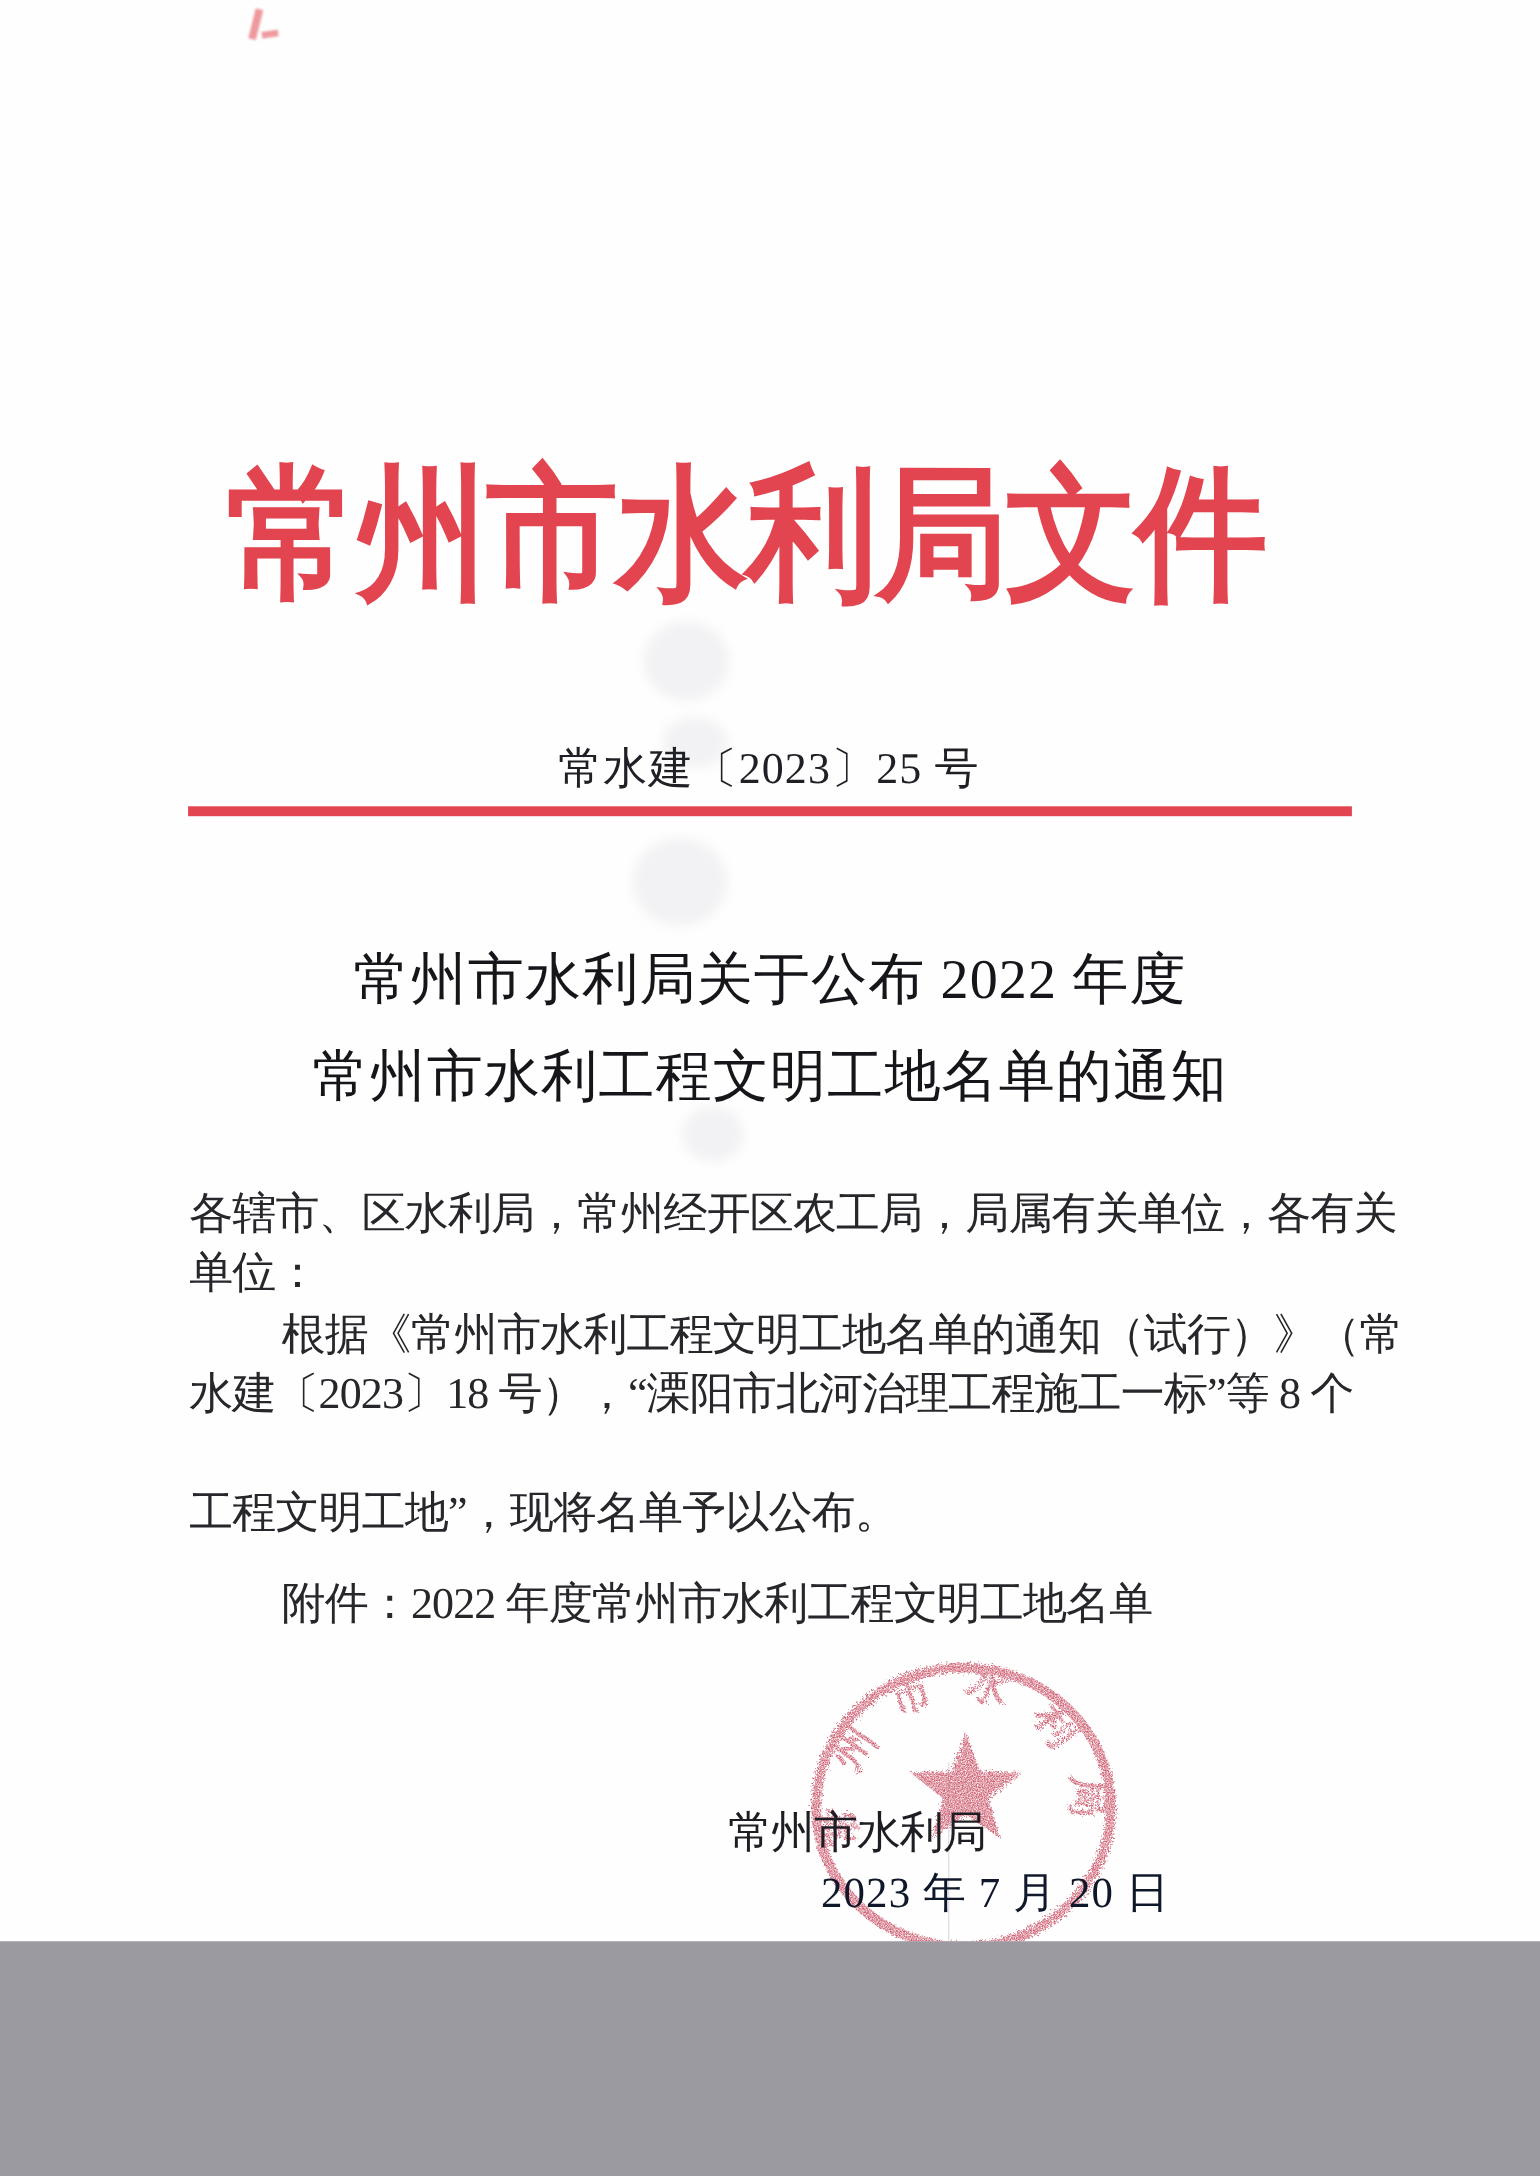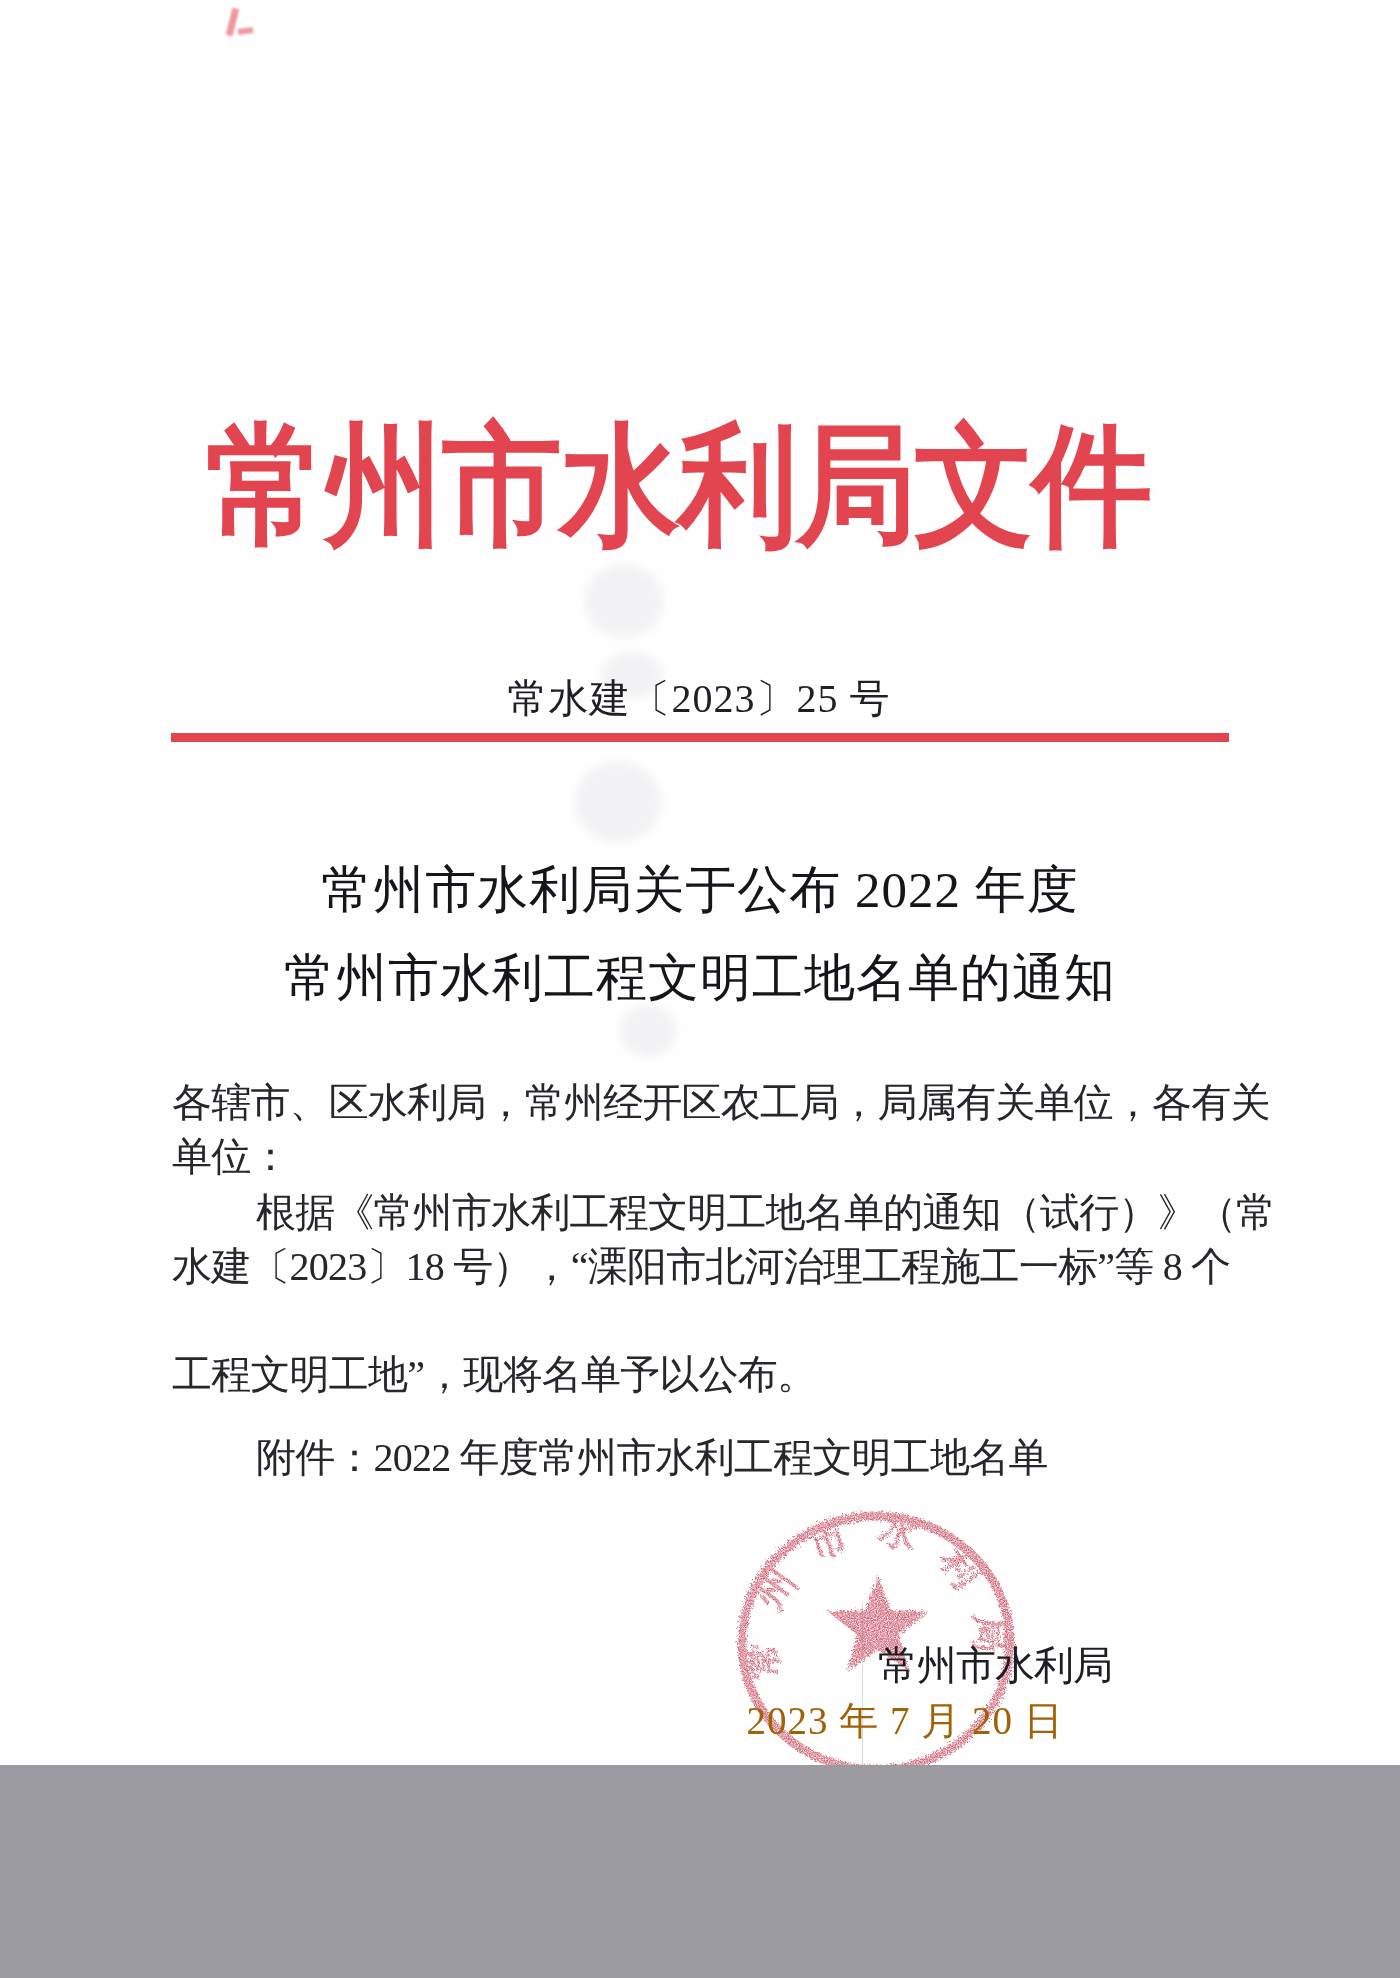--- a/index.html
+++ b/index.html
@@ -55,26 +55,26 @@
   .bline{
     position:absolute;left:172px;width:1120px;
     font-size:40px;color:var(--ink);
     letter-spacing:-0.8px;
     white-space:nowrap;
   }
   .indent{text-indent:84px;}
   
   .sig-agency{
     position:absolute;left:662px;top:1638px;width:450px;
-    text-align:right;font-size:40px;color:#1d1d24;
+    text-align:left;font-size:40px;color:#1d1d24;
     letter-spacing:-1px;white-space:nowrap;
   }
   .sig-date{
     position:absolute;left:680px;top:1694px;width:450px;
-    text-align:center;font-size:39px;color:#a16207;
+    text-align:center;font-size:39px;color:#0f172a;
     letter-spacing:1px;white-space:nowrap;
   }
   
   .page-num{
     position:absolute;left:1040px;top:1770px;width:180px;
     text-align:center;font-size:34px;color:#2e2e38;
     letter-spacing:2px;white-space:nowrap;
   }
   
   .seal{

